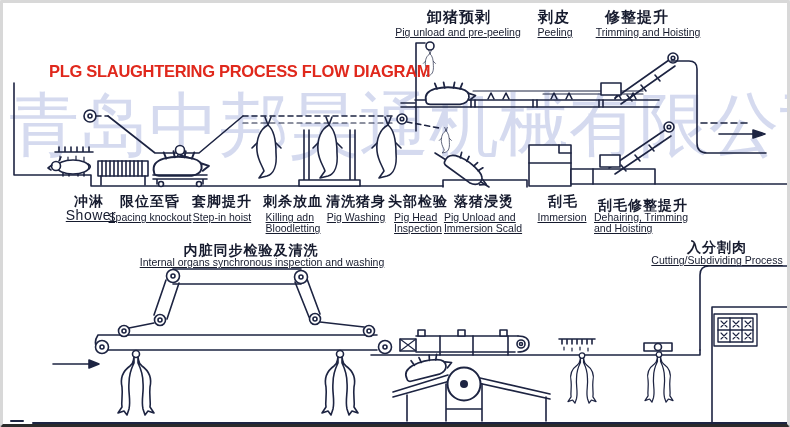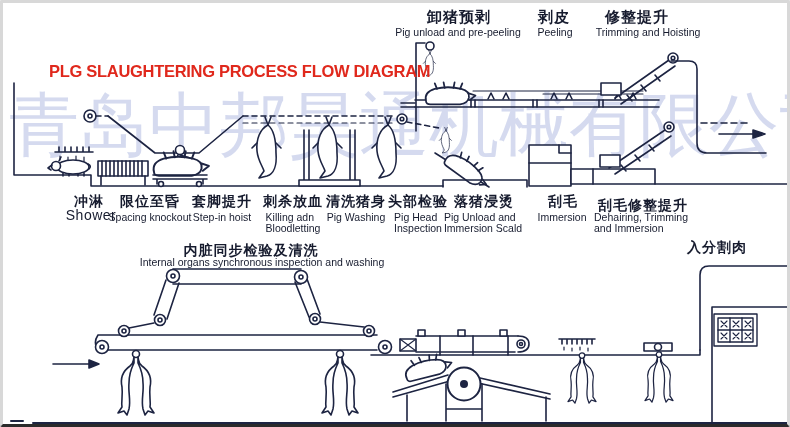--- a/index.html
+++ b/index.html
@@ -12,21 +12,21 @@
   .abs{position:absolute;white-space:nowrap;}
   .ctr{transform:translateX(-50%);text-align:left;}
   .watermark{
     left:6px;top:76px;font-size:70px;font-weight:400;letter-spacing:0;
     color:var(--watermark,#bcc5e6);opacity:.62;z-index:1;pointer-events:none;
   }
   .title-zh{left:42px;top:24px;font-size:33px;font-weight:bold;letter-spacing:1px;color:var(--title,#e0281c);z-index:3;}
   .title-en{left:37px;top:59px;font-size:16.5px;font-weight:bold;letter-spacing:-.3px;color:var(--title,#e0281c);z-index:3;margin-left:9px;}
   .zh{font-size:14px;font-weight:bold;letter-spacing:1px;color:var(--text,#161b2e);z-index:3;}
   .zh-top{font-size:15px;}
-  .en{font-size:10.5px;line-height:11px;font-weight:500;color:var(--text,#161b2e);z-index:3;}
+  .en{font-size:10.5px;line-height:11px;font-weight:500;color:var(--text,#161b2e);z-index:3;text-decoration:underline;}
   .en-big{font-size:14px;letter-spacing:.5px;}
   .en span{display:block;}
   svg.diagram{position:absolute;left:0;top:0;z-index:2;}
 </style>
 </head>
 <body>
 
 <div class="page">
 
   <div class="abs watermark">青岛中邦昊通机械有限公司</div>
@@ -61,27 +61,28 @@
   <div class="abs ctr zh" style="left:481px;top:190px">落猪浸烫</div>
   <div class="abs ctr en" style="left:480px;top:209px">
       <span>Pig Unload and</span>
       <span>Immersion Scald</span>
     </div>
   <div class="abs ctr zh" style="left:560px;top:190px">刮毛</div>
   <div class="abs ctr en" style="left:559px;top:209px">Immersion</div>
   <div class="abs ctr zh" style="left:640px;top:194px">刮毛修整提升</div>
   <div class="abs ctr en" style="left:638px;top:209px">
       <span>Dehairing, Trimming</span>
-      <span>and Immersion</span>
+      <span>and Hoisting</span>
     </div>
 
   <div class="abs ctr en" style="left:259px;top:254px">Internal organs synchronous inspection and washing</div>
   <div class="abs ctr zh" style="left:248px;top:239px">内脏同步检验及清洗</div>
 
   <div class="abs ctr zh" style="left:714px;top:236px">入分割肉</div>
+  <div class="abs ctr en" style="left:714px;top:252px">Cutting/Subdividing Process</div>
 
   <svg class="diagram" width="790" height="427" viewBox="0 0 790 427">
     <defs>
       <g id="hangpig">
         <path d="M-3,1 L0,9 L3,1" fill="none"></path>
         <path d="M0,9 C-8,13 -12,23 -11,35 C-10,45 -5,51 -4,55 L-9,62 L-1,60 C6,58 9,49 8,37 C8,23 6,14 0,9 Z" fill="#fff"></path>
         <path d="M-11,27 l-5,5 M8,27 l5,5" fill="none"></path>
       </g>
       <g id="splitpair">
         <circle cx="0" cy="2" r="3.5" fill="#fff"></circle>

